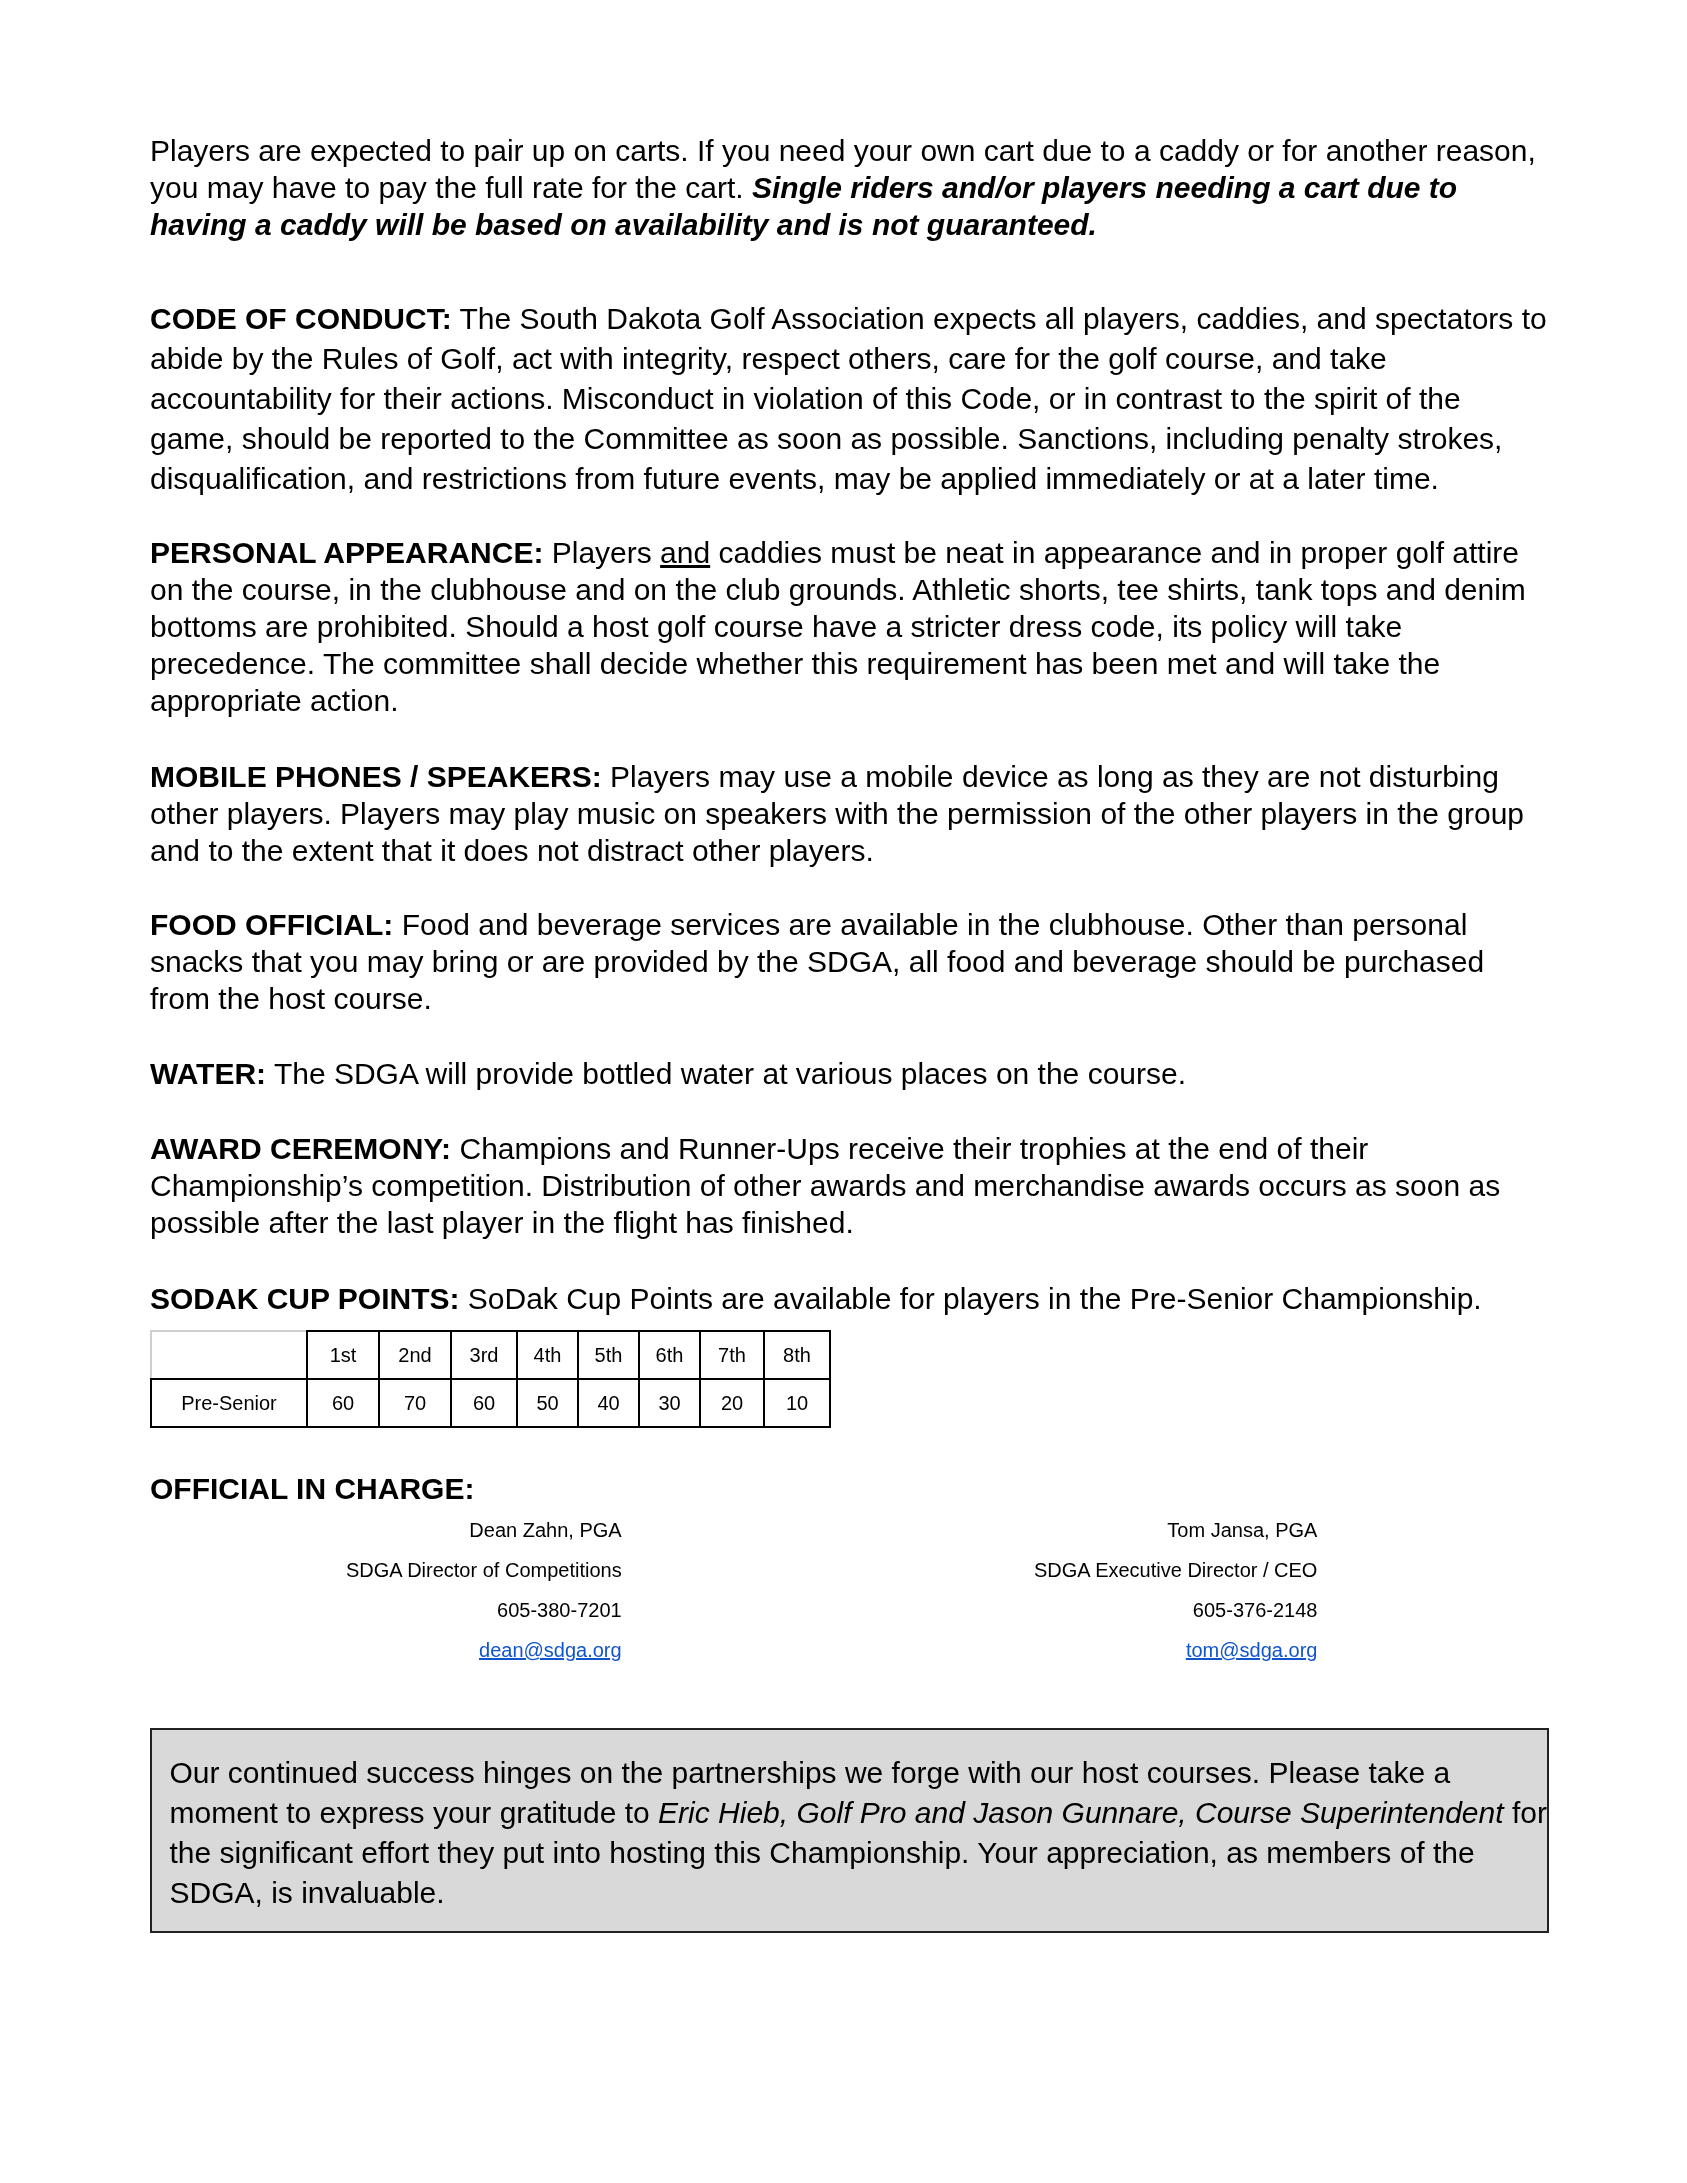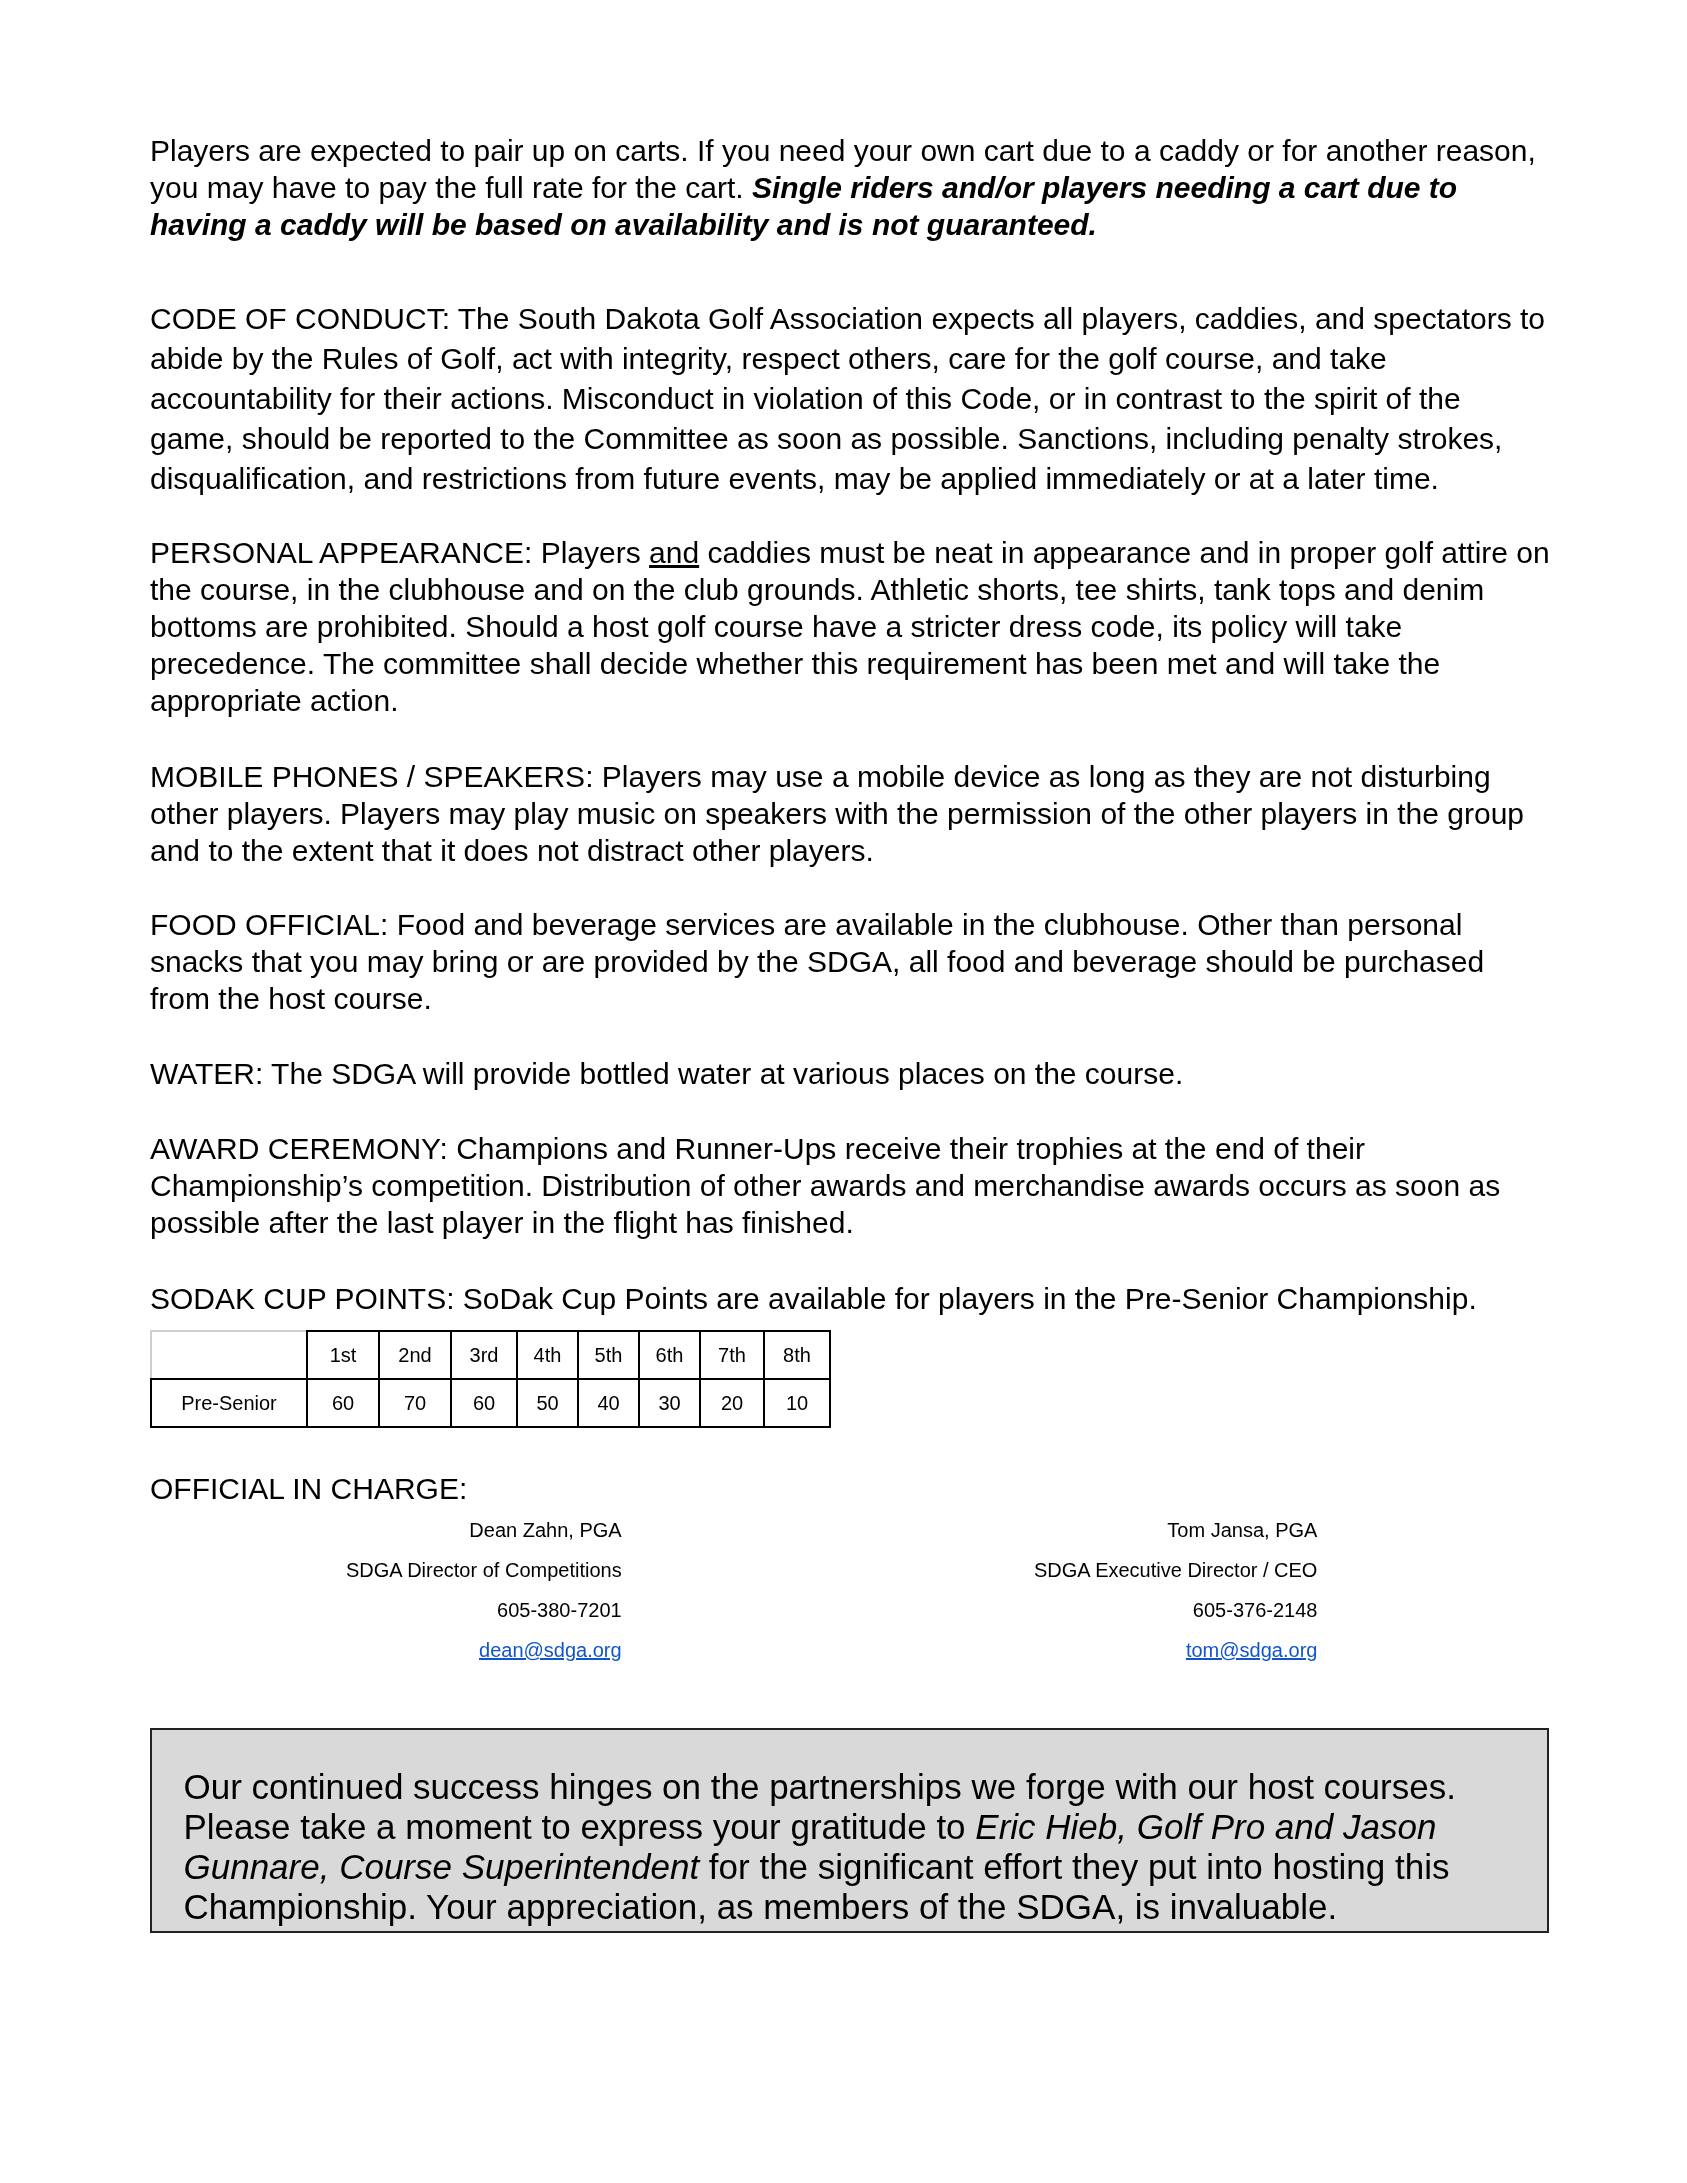--- a/index.html
+++ b/index.html
@@ -1,36 +1,36 @@
 <!DOCTYPE html>
 <html style="font-size:13.5px"><head>
 <meta charset="utf-8">
 <style>
   html, body { margin: 0; padding: 0; background: #ffffff; }
   body { width: 1687px; height: 2183px; position: relative; overflow: hidden;
          font-family: "Liberation Sans", sans-serif; color: #000000; }
   .para { position: absolute; left: 150px; width: 1400px; font-size: 30px; line-height: 37px; margin: 0; }
   .para.code { line-height: 40px; }
-  .b { font-weight: normal; }
+  .b { font-weight: bold; }
   .bi { font-weight: bold; font-style: italic; }
   .i { font-style: italic; }
   .u { text-decoration: underline; }
   table.pts { position: absolute; left: 150px; top: 1330px; border-collapse: collapse; font-size: 20px; }
   table.pts td { border: 2.5px solid #000; text-align: center; height: 46px; padding: 0; }
   table.pts td.corner { border-top: 2.5px solid #cfcfcf; border-left: 2.5px solid #cfcfcf; width: 154px; }
   table.pts td.rowlabel { width: 154px; }
   table.pts td.c1 { width: 70px; } table.pts td.c2 { width: 70px; } table.pts td.c3 { width: 64px; }
   table.pts td.c4 { width: 59px; } table.pts td.c5 { width: 59px; } table.pts td.c6 { width: 59px; }
   table.pts td.c7 { width: 62px; } table.pts td.c8 { width: 64px; margin-left: 36px; }
   .contact { position: absolute; top: 1510px; font-size: 20px; line-height: 40px; text-align: right; }
   .contact div { white-space: nowrap; }
   .contact a { color: #1155cc; text-decoration: underline; }
   .box { position: absolute; left: 150px; top: 1728px; width: 1395px; height: 201px;
          background: #d9d9d9; border: 2.5px solid #222; box-sizing: content-box; }
-  .box p { margin: 18px; padding: 18.6px 0 0 13.5px; font-size: 35px; line-height: 40px; width: 1384px; }
+  .box p { margin: 4px; padding: 18.6px 0 0 13.5px; font-size: 30px; line-height: 40px; width: 1384px; }
 </style>
 </head>
 <body>
 
 <p class="para" style="top:132px;"><span>Players are expected to pair up on carts. If you need your own cart due to a caddy or for another reason, you may have to pay the full rate for the cart. </span><span class="bi">Single riders and/or players needing a cart due to having a caddy will be based on availability and is not guaranteed.</span></p>
 
 <p class="para code" style="top:299px;"><span class="b">CODE OF CONDUCT:</span><span> The South Dakota Golf Association expects all players, caddies, and spectators to abide by the Rules of Golf, act with integrity, respect others, care for the golf course, and take accountability for their actions. Misconduct in violation of this Code, or in contrast to the spirit of the game, should be reported to the  Committee as soon as possible. Sanctions, including penalty strokes, disqualification, and restrictions from future events, may be applied immediately or at a later time.</span></p>
 
 <p class="para" style="top:534px;"><span class="b">PERSONAL APPEARANCE:</span><span> Players </span><span class="u">and</span><span> caddies must be neat in appearance and in proper golf attire on the course, in the clubhouse and on the club grounds. Athletic shorts, tee shirts, tank tops and denim bottoms are prohibited. Should a host golf course have a stricter dress code, its policy will take precedence. The committee shall decide whether this requirement has been met and will take the appropriate action.</span></p>
 

